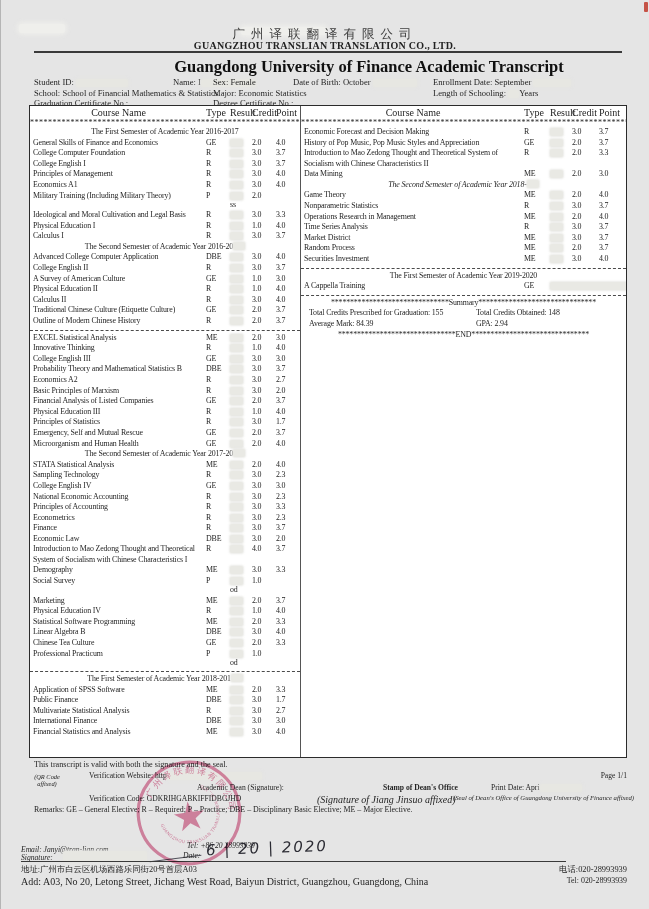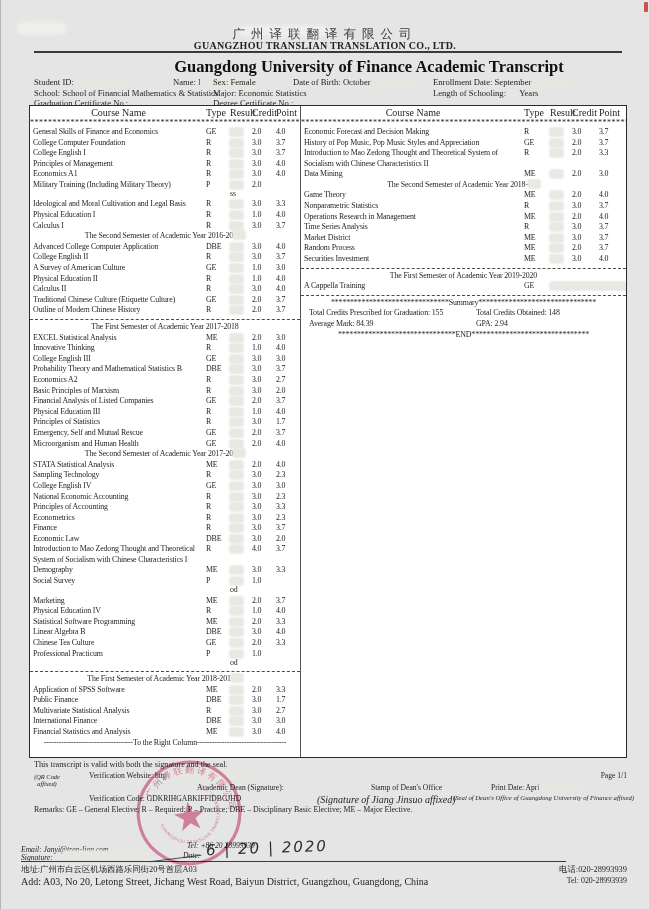--- a/index.html
+++ b/index.html
@@ -89,20 +89,23 @@
   <div class="abs" id="ttable">
     <div id="col-left">
         <div class="row head">
           <span class="cn">Course Name</span>
           <span class="ct">Type</span>
           <span class="crs">Result</span>
           <span class="cc">Credit</span>
           <span class="cp">Point</span>
         </div>
         <div class="starsrow">******************************************************************************************</div>
+        <div class="row secrow">
+          <span class="" style="display: inline;">The First Semester of Academic Year 2016-2017</span>
+        </div>
         <div class="row">
           <span class="cn">General Skills of Finance and Economics</span>
           <span class="ct">GE</span>
           <span class="crs">
             <span class="rblob"></span>
           </span>
           <span class="cc">2.0</span>
           <span class="cp">4.0</span>
         </div>
         <div class="row">
@@ -237,23 +240,20 @@
           <span class="cn">Outline of Modern Chinese History</span>
           <span class="ct">R</span>
           <span class="crs">
             <span class="rblob"></span>
           </span>
           <span class="cc">2.0</span>
           <span class="cp">3.7</span>
         </div>
         <div class="row dashrow">
           <i></i>
-        </div>
-        <div class="row secrow">
-          <span class="" style="display: inline;">The First Semester of Academic Year 2017-2018</span>
         </div>
         <div class="row">
           <span class="cn">EXCEL Statistical Analysis</span>
           <span class="ct">ME</span>
           <span class="crs">
             <span class="rblob"></span>
           </span>
           <span class="cc">2.0</span>
           <span class="cp">3.0</span>
         </div>
@@ -545,21 +545,20 @@
         </div>
         <div class="row">
           <span class="cn">Financial Statistics and Analysis</span>
           <span class="ct">ME</span>
           <span class="crs">
             <span class="rblob"></span>
           </span>
           <span class="cc">3.0</span>
           <span class="cp">4.0</span>
         </div>
-        <div class="row noterow">------------------------------------To the Right Column------------------------------------</div>
       </div>
     <div id="col-divider"></div>
     <div id="col-right">
         <div class="row head">
           <span class="cn">Course Name</span>
           <span class="ct">Type</span>
           <span class="crs">Result</span>
           <span class="cc">Credit</span>
           <span class="cp">Point</span>
         </div>
@@ -594,21 +593,21 @@
         <div class="row">
           <span class="cn">Data Mining</span>
           <span class="ct">ME</span>
           <span class="crs">
             <span class="rblob"></span>
           </span>
           <span class="cc">2.0</span>
           <span class="cp">3.0</span>
         </div>
         <div class="row secrow">
-          <span class="" style="display: inline;">The Second Semester of Academic Year 2018-</span>
+          <span class="" style="display: inline; font-style: italic;">The Second Semester of Academic Year 2018-</span>
           <span class="secblob"></span>
         </div>
         <div class="row">
           <span class="cn">Game Theory</span>
           <span class="ct">ME</span>
           <span class="crs">
             <span class="rblob"></span>
           </span>
           <span class="cc">2.0</span>
           <span class="cp">4.0</span>
@@ -697,21 +696,21 @@
         <div class="row sumrow">*******************************END*******************************</div>
       </div>
   </div>
 
   <div class="abs f" style="left:33px;top:760px;font-size:8.2px;">This transcript is valid with both the signature and the seal.</div>
   <div class="abs" id="qr-note" style="left:24px;top:773px;">(QR Code affixed)</div>
   <div class="abs f" style="left:88px;top:771px;"><span>Verification Website: http</span><span class="blob" style="width:95px"></span></div>
   <div class="abs f" style="right:22px;top:771px;">Page 1/1</div>
 
   <div class="abs f" style="left:196px;top:783px;">Academic Dean (Signature):</div>
-  <div class="abs f" style="left:370px;top:783px;">Stamp of Dean's Office</div>
+  <div class="abs f" style="left:382px;top:783px;font-weight:bold;">Stamp of Dean's Office</div>
   <div class="abs f" style="left:490px;top:783px;"><span>Print Date: Apri</span><span class="blob" style="width:42px"></span></div>
 
   <div class="abs f" style="left:88px;top:793.5px;">Verification Code: GDKRIHGABKIFFIDBGJHD</div>
   <div class="abs f fi" style="left:316px;top:793.5px;font-size:10px;">(Signature of Jiang Jinsuo affixed)</div>
   <div class="abs f fi" style="left:452px;top:793.5px;font-size:6.7px;">(Seal of Dean's Office of Guangdong University of Finance affixed)</div>
 
   <div class="abs f" style="left:33px;top:804.5px;font-size:7.9px;">Remarks: GE – General Elective; R – Required; P – Practice; DBE – Disciplinary Basic Elective; ME – Major Elective.</div>
 
 
   <div class="abs f fi" style="left:20px;top:845px;">Email: Janyi@tran-lian.com</div>

